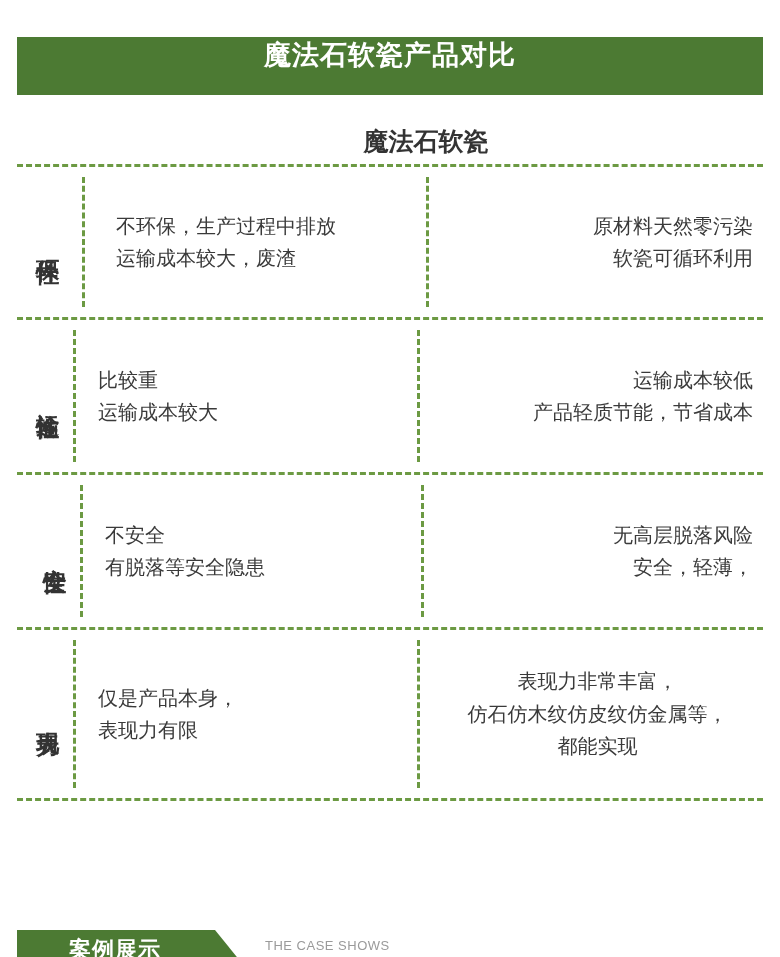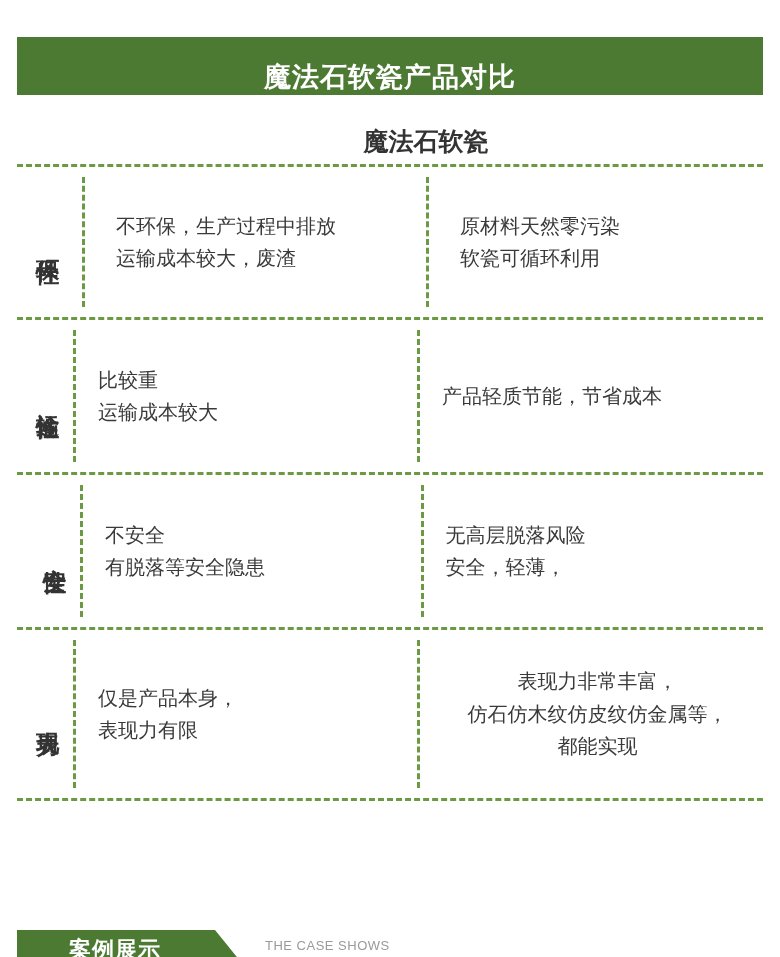--- a/index.html
+++ b/index.html
@@ -20,21 +20,21 @@
     height: 957px;
     box-sizing: border-box;
   }
 
   
   .title-banner {
     margin: 37px 17px 0 17px;
     height: 58px;
     background: #4c7a33;
     display: flex;
-    align-items: flex-end;
+    align-items: flex-start;
     justify-content: center;
   }
   .title-banner .title-text {
     color: #ffffff;
     font-size: 27px;
     font-weight: bold;
     letter-spacing: 1px;
   }
 
   
@@ -100,21 +100,21 @@
     flex-direction: column;
     justify-content: center;
     box-sizing: border-box;
   }
   .cmp-row .cell.left {
     padding: 0 8px 0 22px;
     align-items: flex-start;
   }
   .cmp-row .cell.right {
     padding: 0 10px 0 22px;
-    align-items: flex-start;
+    align-items: flex-end;
   }
   .cmp-row .cell.right.align-left {
     align-items: center;
   }
   .cmp-row .cell p {
     margin: 0;
     font-size: 20px;
     line-height: 1.62;
     color: #3a3a3a;
     white-space: nowrap;
@@ -207,20 +207,21 @@
     <div class="row-label">
       <span class="vert">运输性</span>
     </div>
     <div class="vdash"></div>
     <div class="cell left">
       <p>比较重</p>
       <p>运输成本较大</p>
     </div>
     <div class="vdash"></div>
     <div class="cell right">
+      <p>运输成本较低</p>
       <p>产品轻质节能，节省成本</p>
     </div>
   </div>
 
   <div class="dash-row"></div>
 
   <div class="cmp-row row-h3">
     <div class="row-label">
       <span class="vert">安全性</span>
     </div>

